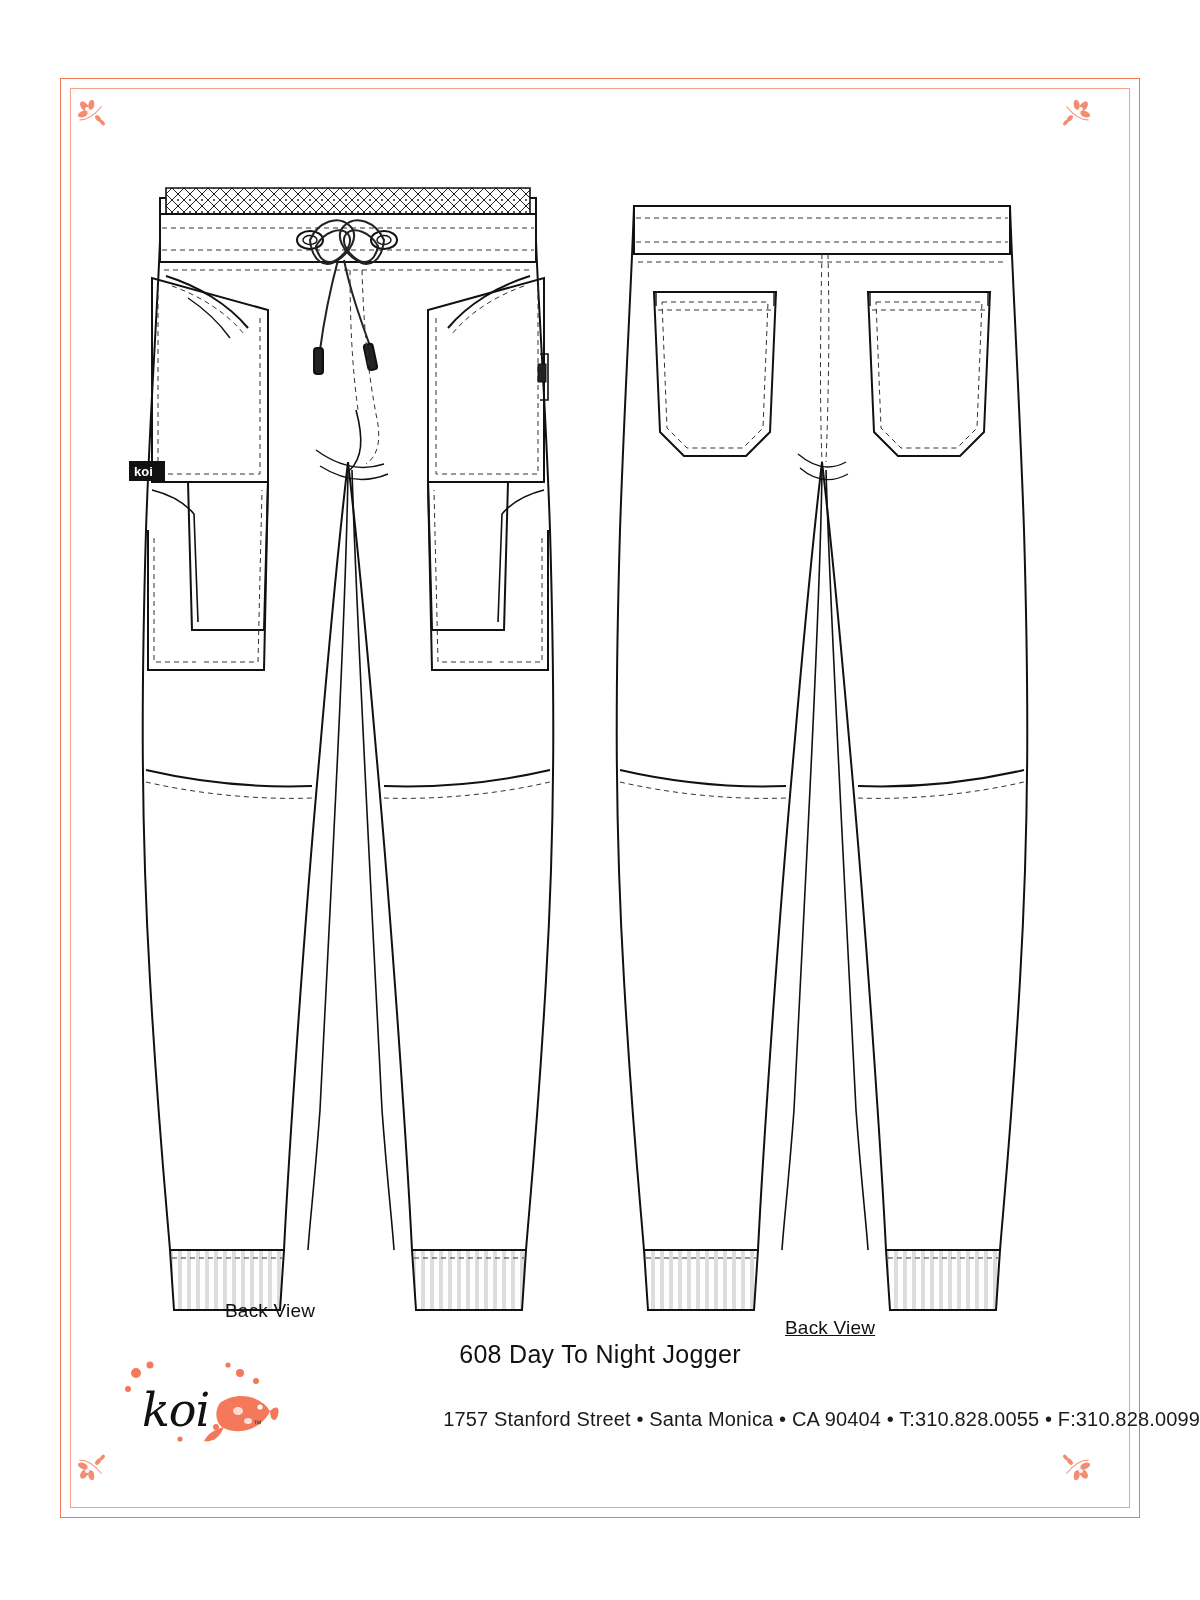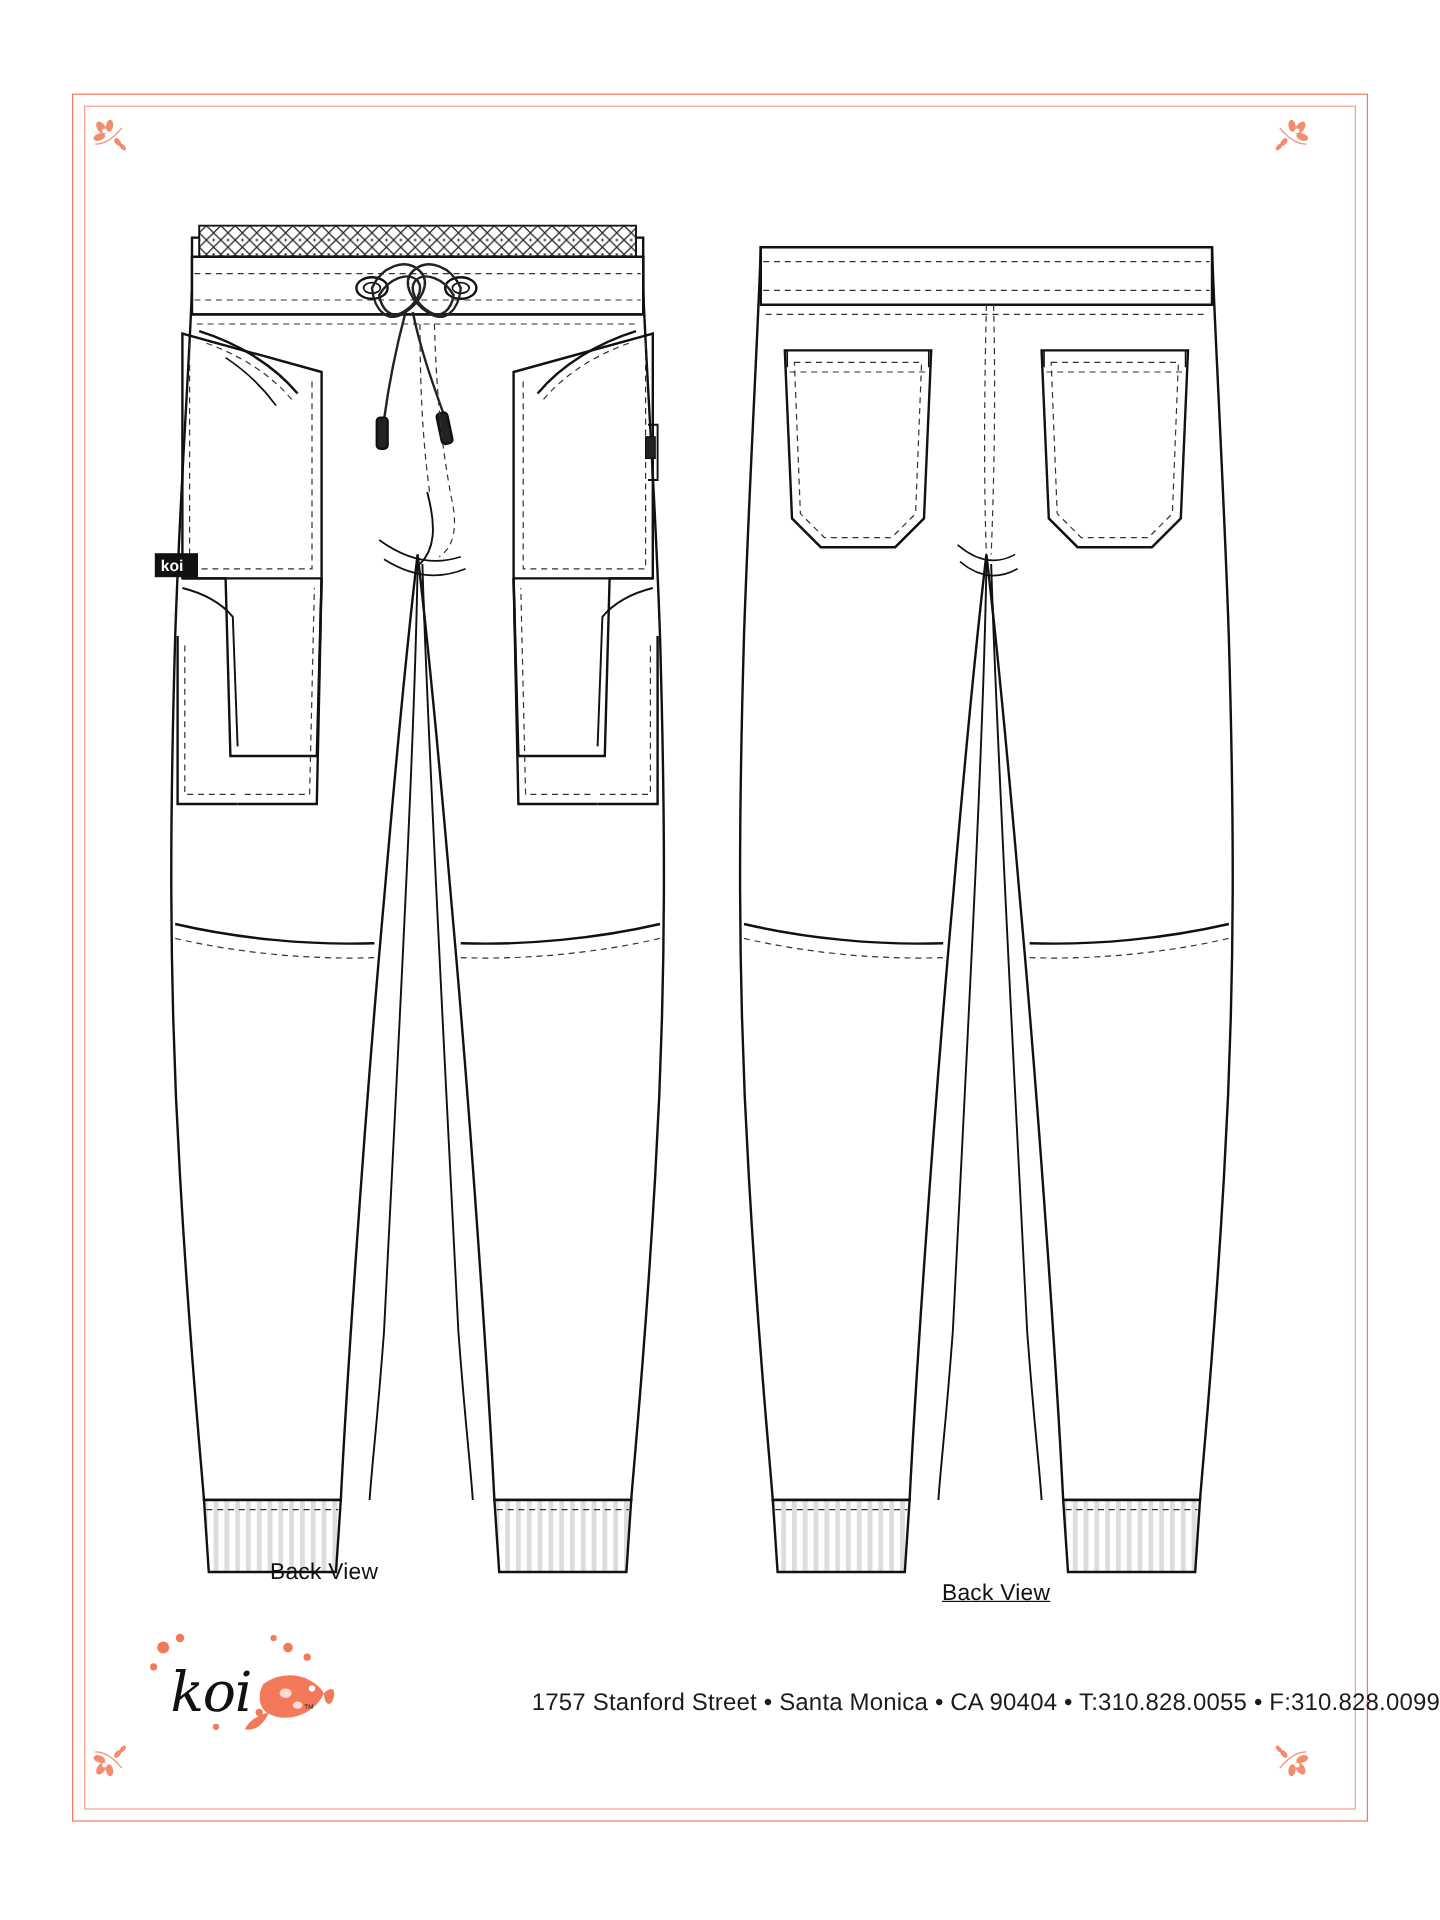--- a/index.html
+++ b/index.html
@@ -342,20 +342,21 @@
         <path d="M280 1140 L394 1140 L390 1200 L284 1200 Z" fill="url(#rib)" stroke="#111" stroke-width="2"></path>
         <path d="M40 1148 L150 1148" stroke="#333" stroke-width="1" stroke-dasharray="5,4"></path>
         <path d="M282 1148 L392 1148" stroke="#333" stroke-width="1" stroke-dasharray="5,4"></path>
       </g>
     </svg>
   </div>
 
   <div class="caption caption-front">Back View</div>
   <div class="caption caption-back">Back View</div>
 
+  <div class="style-title">608  Day To Night Jogger</div>
 
   <div class="address">1757 Stanford Street • Santa Monica • CA 90404 • T:310.828.0055 • F:310.828.0099</div>
 
   <div class="logo">
     <svg width="160" height="100" viewBox="0 0 160 100">
       <g fill="#f4795a">
         <circle cx="16" cy="18" r="5"></circle>
         <circle cx="30" cy="10" r="3.5"></circle>
         <circle cx="8" cy="34" r="3"></circle>
         <circle cx="120" cy="18" r="4"></circle>

